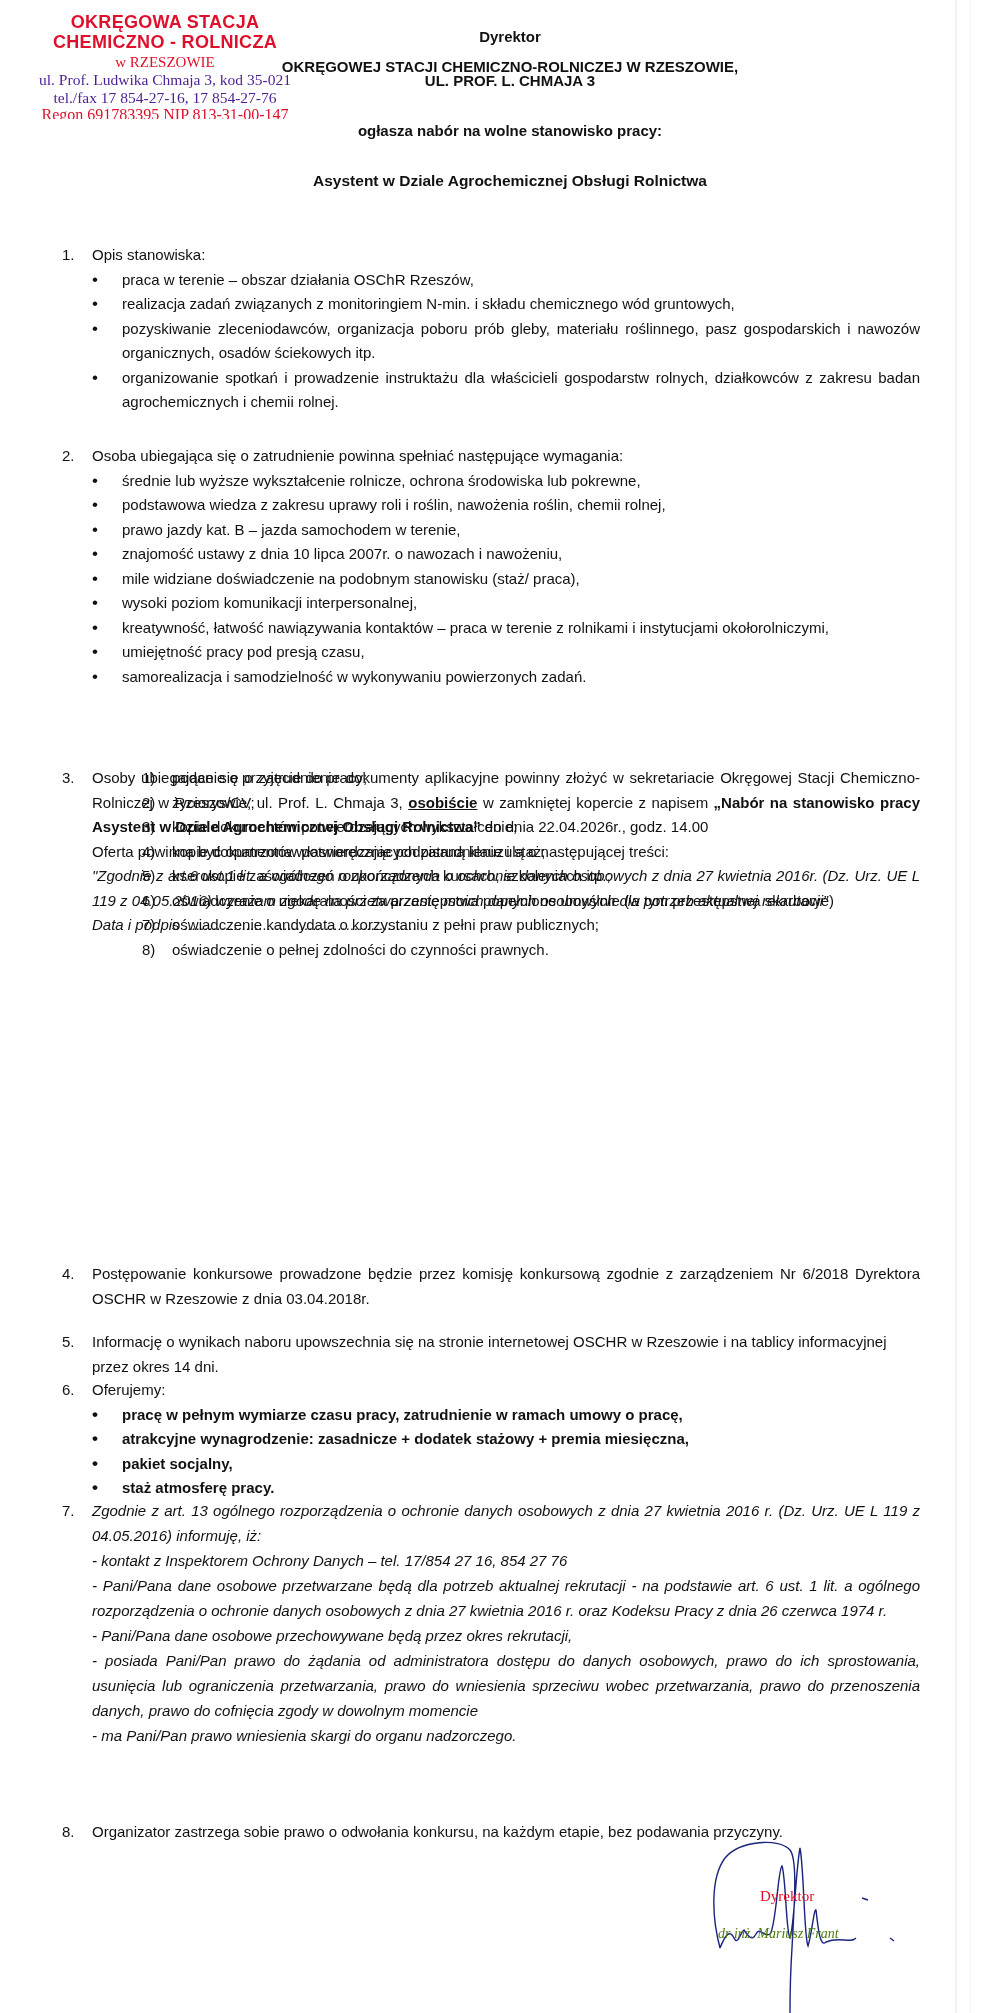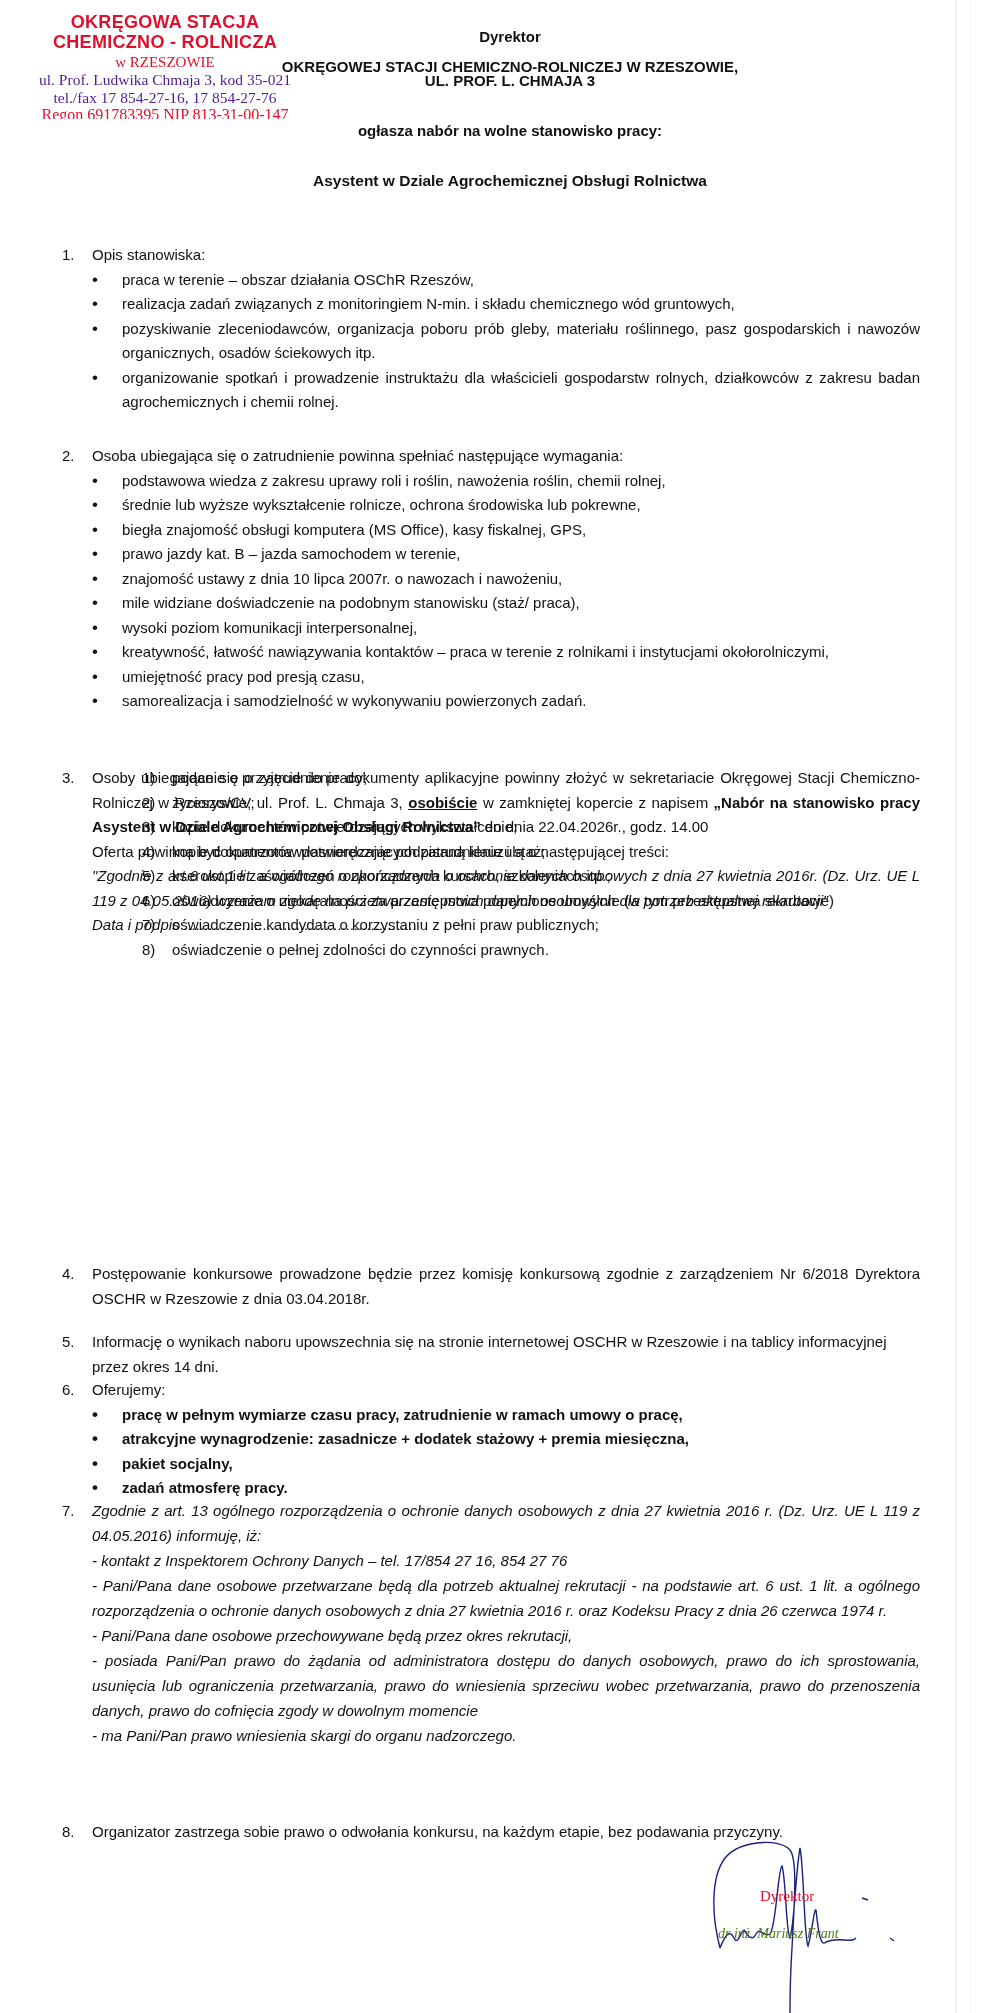--- a/index.html
+++ b/index.html
@@ -74,23 +74,22 @@
         <li>organizowanie spotkań i prowadzenie instruktażu dla właścicieli gospodarstw rolnych, działkowców z zakresu badan agrochemicznych i chemii rolnej.</li>
       </ul>
     </div>
   </div>
 
   <div class="sec" style="top:444px;">
     <span class="num">2.</span>
     <div class="body">
       <div>Osoba ubiegająca się  o zatrudnienie powinna spełniać następujące wymagania:</div>
       <ul class="bul" style="margin-left:-6px;">
+        <li>średnie lub wyższe wykształcenie rolnicze, ochrona środowiska lub pokrewne,</li>
         <li>podstawowa wiedza z zakresu uprawy roli i roślin, nawożenia roślin, chemii rolnej,</li>
-        <li>średnie lub wyższe wykształcenie rolnicze, ochrona środowiska lub pokrewne,</li>
-        <li>biegła znajomość obsługi komputera (MS Office), kasy fiskalnej, GPS,</li>
         <li>prawo jazdy kat. B – jazda samochodem w terenie,</li>
         <li>znajomość ustawy z dnia 10 lipca 2007r. o nawozach i nawożeniu,</li>
         <li>mile widziane doświadczenie na podobnym stanowisku (staż/ praca),</li>
         <li>wysoki poziom komunikacji interpersonalnej,</li>
         <li>kreatywność, łatwość nawiązywania kontaktów – praca w terenie z rolnikami i instytucjami okołorolniczymi,</li>
         <li>umiejętność pracy pod presją czasu,</li>
         <li>samorealizacja i samodzielność w wykonywaniu powierzonych zadań.</li>
       </ul>
     </div>
   </div>
@@ -128,21 +127,21 @@
   </div>
 
   <div class="sec" style="top:1378px;">
     <span class="num">6.</span>
     <div class="body">
       <div>Oferujemy:</div>
       <ul class="bul b" style="margin-left:-6px;">
         <li>pracę w pełnym wymiarze czasu pracy, zatrudnienie w ramach umowy o pracę,</li>
         <li>atrakcyjne wynagrodzenie: zasadnicze + dodatek stażowy + premia miesięczna,</li>
         <li>pakiet socjalny,</li>
-        <li>zadań atmosferę pracy.</li>
+        <li>staż atmosferę pracy.</li>
       </ul>
     </div>
   </div>
 
   <div class="sec it" style="top:1498px; line-height:25px;">
     <span class="num" style="font-style:normal;">7.</span>
     <div class="body just">
       <div>Zgodnie z art. 13 ogólnego rozporządzenia o ochronie danych osobowych z dnia 27 kwietnia 2016 r. (Dz. Urz. UE L 119 z 04.05.2016) informuję, iż:</div>
       <div>- kontakt z Inspektorem Ochrony Danych – tel. 17/854 27 16, 854 27 76</div>
       <div>- Pani/Pana dane osobowe przetwarzane będą dla potrzeb aktualnej rekrutacji - na podstawie art. 6 ust. 1 lit. a ogólnego rozporządzenia o ochronie danych osobowych z dnia 27 kwietnia 2016 r. oraz Kodeksu Pracy z dnia 26 czerwca 1974 r.</div>

